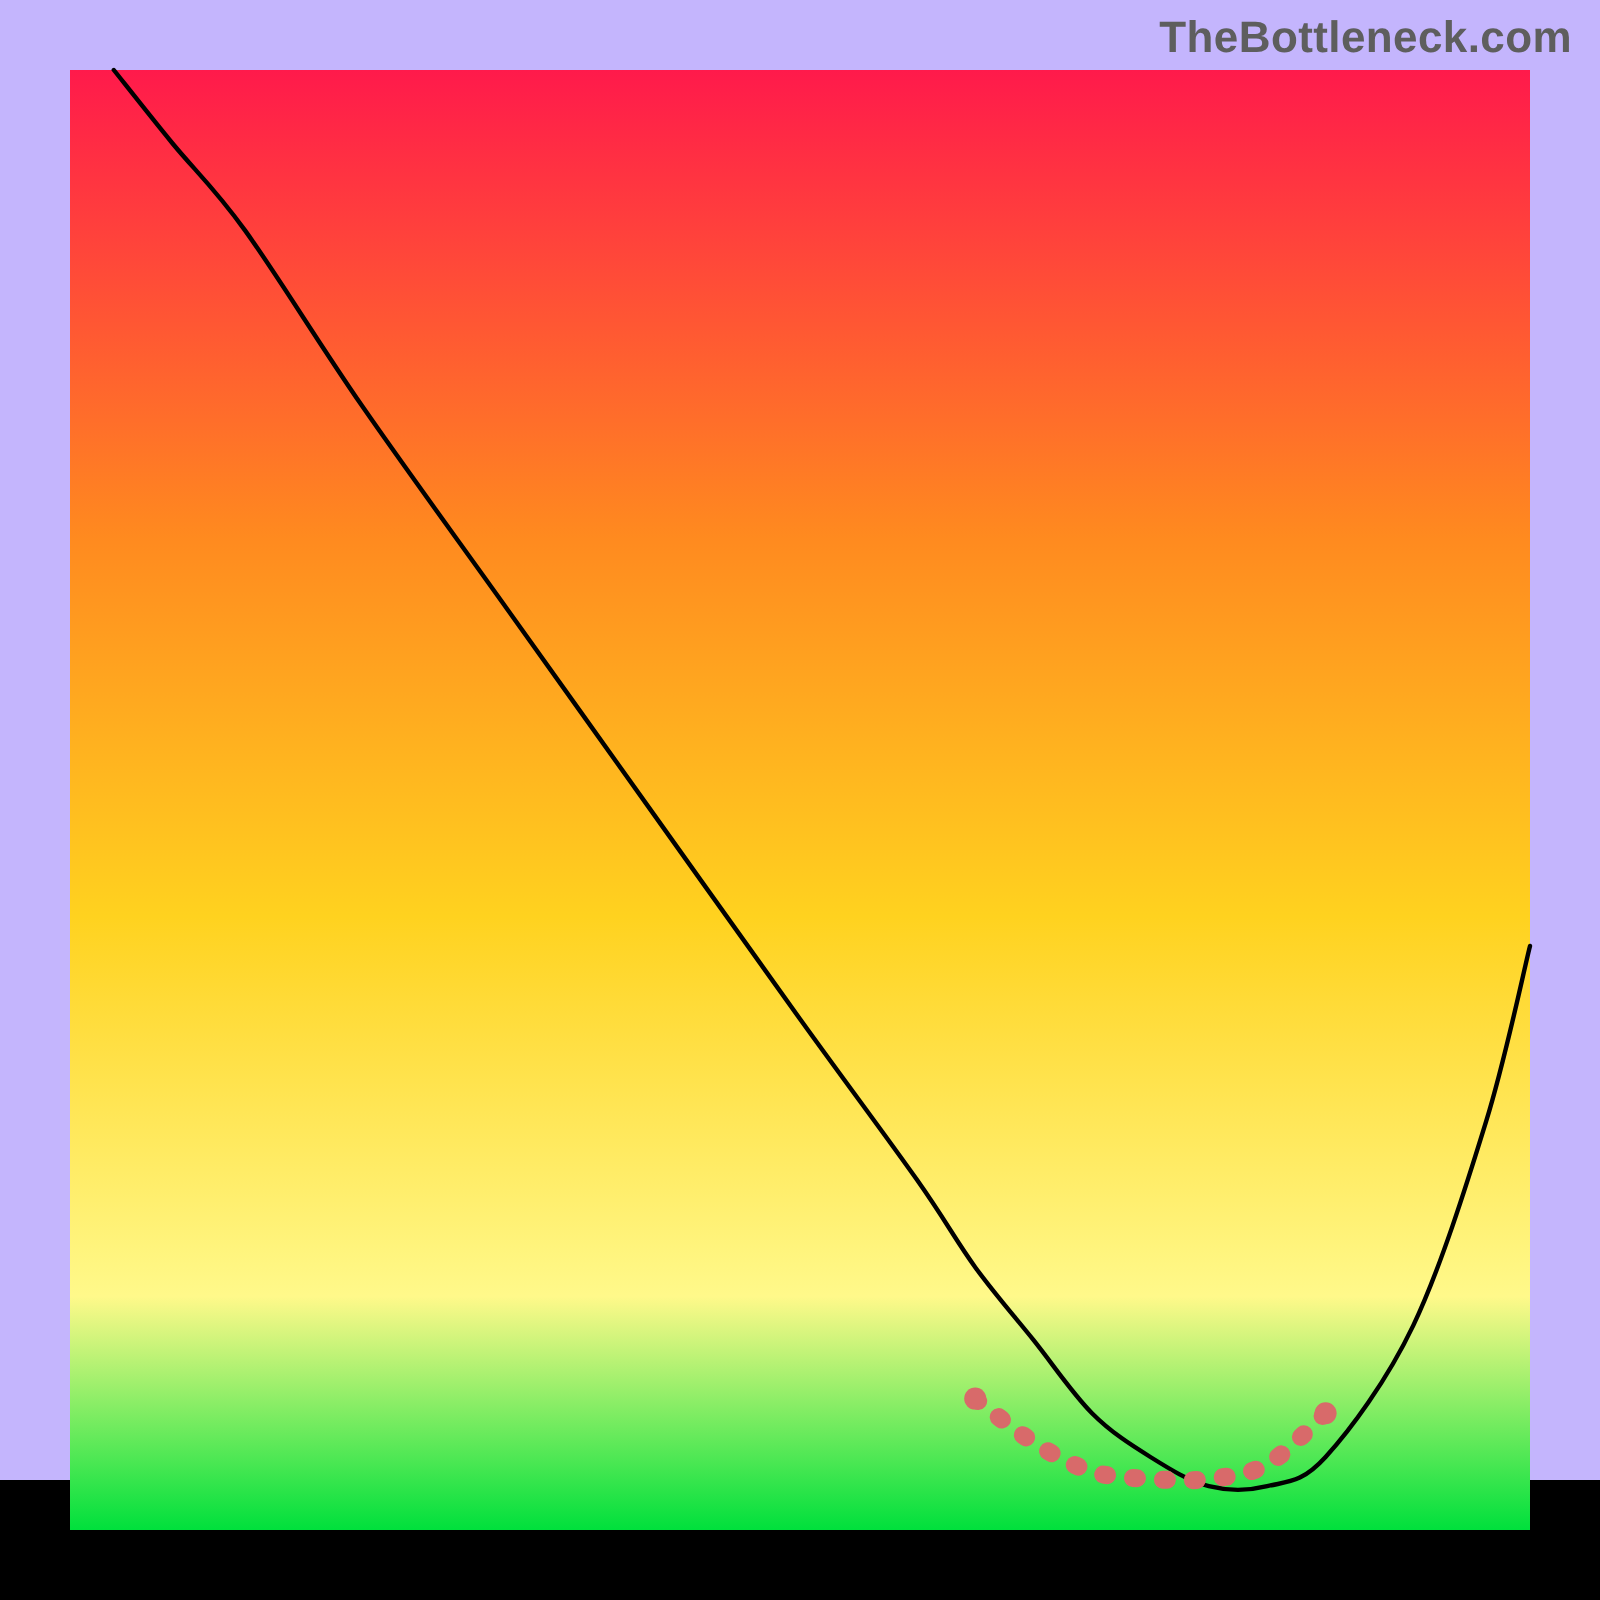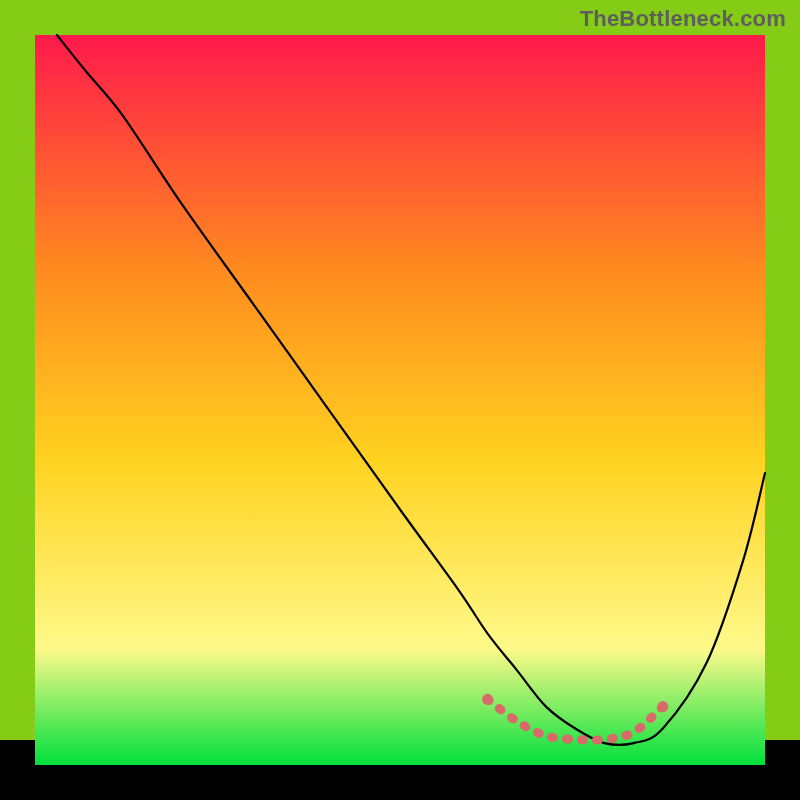--- a/index.html
+++ b/index.html
@@ -7,21 +7,21 @@
     padding: 0;
     width: 800px;
     height: 800px;
     background: #000;
     overflow: hidden;
   }
   .frame {
     position: relative;
     width: 800px;
     height: 740px;
-    background: #84cc16;
+    background: #c4b5fd;
     text-decoration: underline;
   }
   .watermark {
     position: absolute;
     top: 6px;
     right: 14px;
     font-family: Arial, Helvetica, sans-serif;
     font-size: 22px;
     font-weight: 600;
     color: #5e5e5e;

